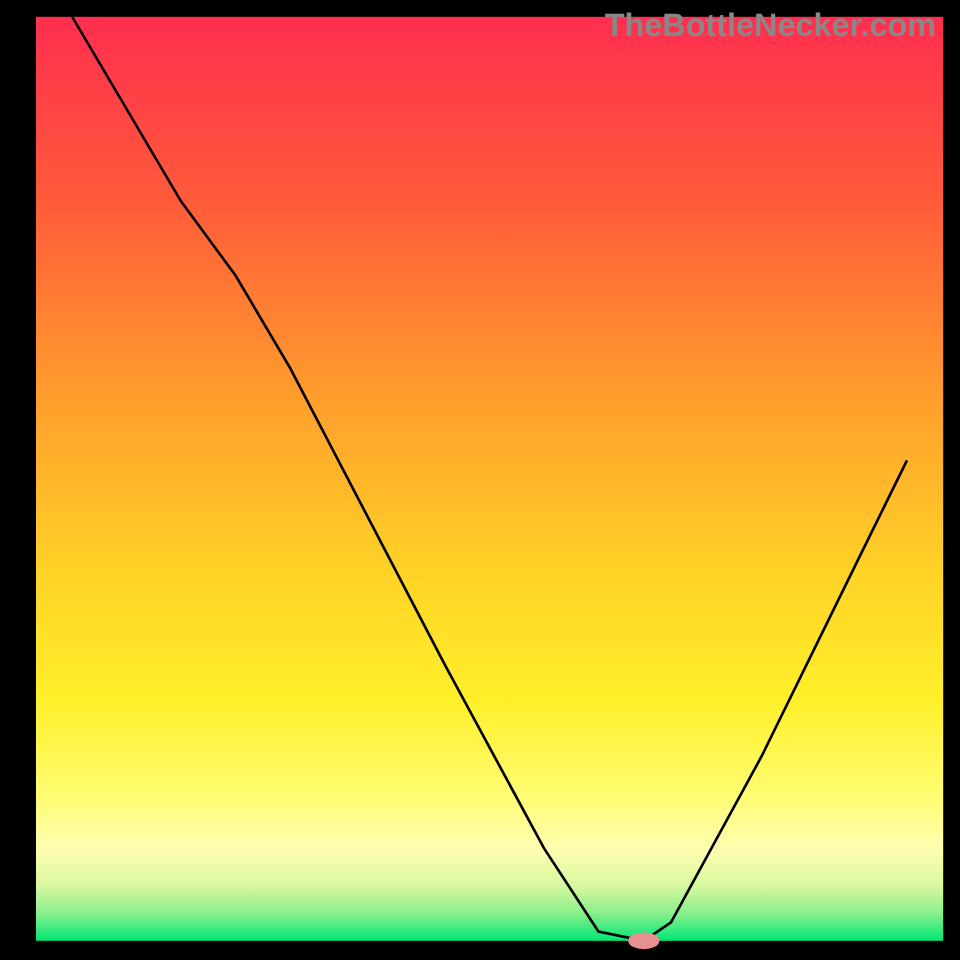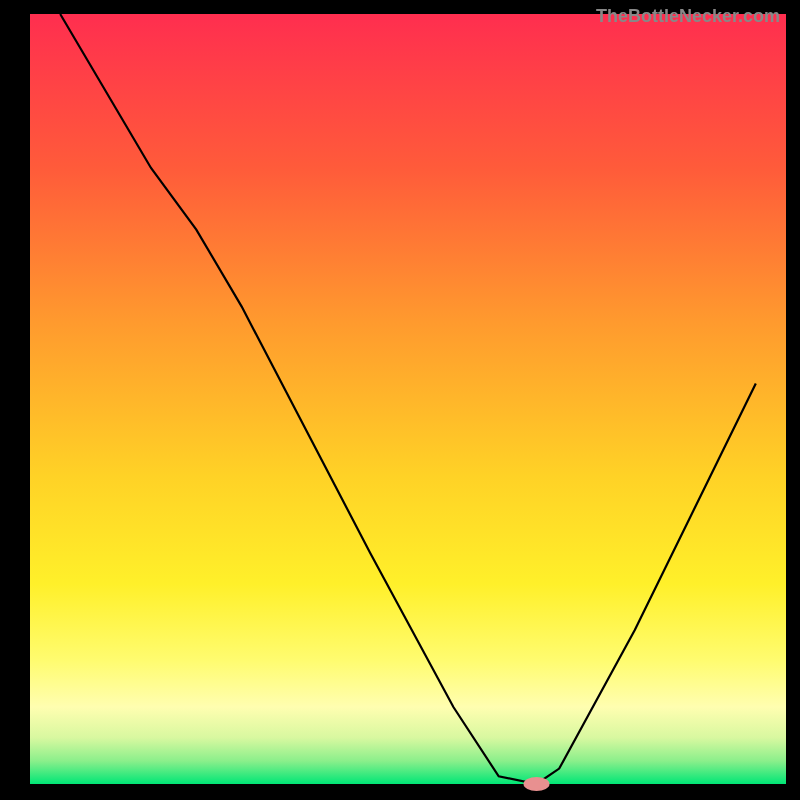--- a/index.html
+++ b/index.html
@@ -16,21 +16,21 @@
     top: 0;
     left: 0;
     width: 800px;
     height: 800px;
   }
   .watermark {
     position: absolute;
     top: 6px;
     right: 20px;
     color: #888;
-    font-size: 18px;
+    font-size: 27px;
     font-weight: bold;
     z-index: 10;
   }
 </style>
 </head>
 <body>
 
 <div class="chart-container">
   <svg width="800" height="800" viewBox="0 0 800 800">
     <defs>

